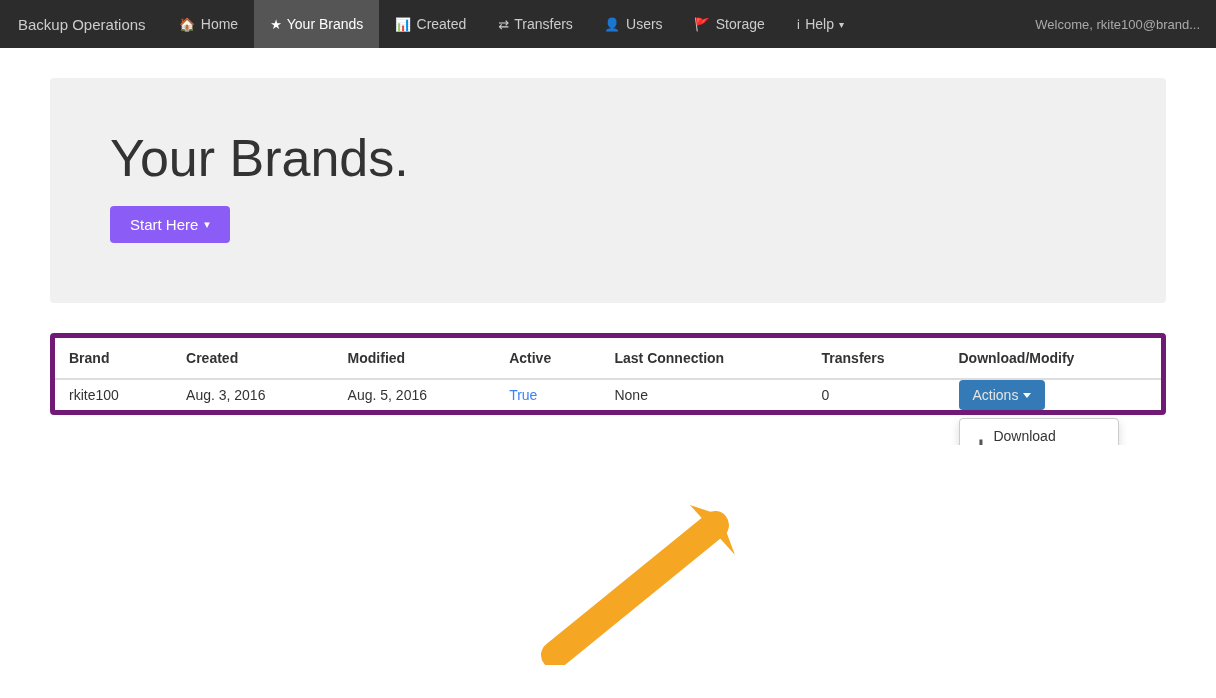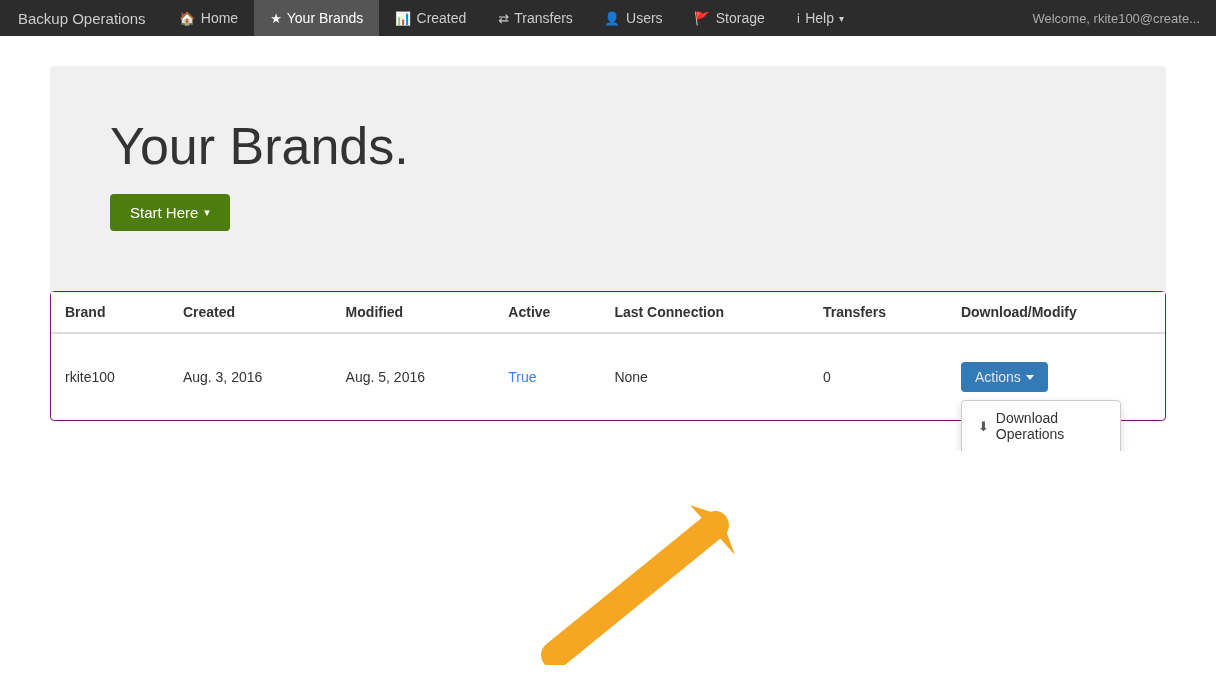--- a/index.html
+++ b/index.html
@@ -3,21 +3,21 @@
   <meta charset="utf-8">
   <style>
     * { box-sizing: border-box; margin: 0; padding: 0; }
     body { font-family: "Helvetica Neue", Helvetica, Arial, sans-serif; font-size: 14px; background: #fff; color: #333; }
 
     
     .navbar {
       background: #2c2c2c;
       display: flex;
       align-items: stretch;
-      height: 36px;
+      height: 48px;
       padding: 0 0;
     }
     .navbar-brand {
       color: #ccc;
       font-size: 15px;
       font-weight: 400;
       padding: 0 18px;
       display: flex;
       align-items: center;
       white-space: nowrap;
@@ -55,67 +55,68 @@
     
     .page-content {
       padding: 30px 50px;
     }
 
     
     .hero-card {
       background: #f0f0f0;
       border-radius: 4px;
       padding: 50px 60px 60px 60px;
+      margin-bottom: 30px;
     }
     .hero-title {
       font-size: 52px;
       font-weight: 300;
       color: #333;
       margin-bottom: 18px;
     }
     .hero-subtitle {
       font-size: 18px;
       color: #555;
       margin-bottom: 28px;
     }
     .btn-start {
-      background: #4d7c0f;
+      background: #8b5cf6;
       color: #fff;
       border: none;
       border-radius: 4px;
       padding: 10px 20px;
       font-size: 15px;
       cursor: pointer;
       display: inline-flex;
       align-items: center;
       gap: 6px;
     }
 
     
     .table-wrapper {
-      border: 1px solid #701a75;
+      border: 5px solid #701a75;
       border-radius: 4px;
       overflow: visible;
     }
     table {
       width: 100%;
       border-collapse: collapse;
     }
     thead tr {
       border-bottom: 2px solid #ddd;
     }
     thead th {
       padding: 12px 14px;
       text-align: left;
       font-weight: 600;
       font-size: 14px;
       background: #fff;
     }
     tbody td {
-      padding: 28px 14px;
+      padding: 0 14px;
       border-bottom: 1px solid #eee;
       font-size: 14px;
     }
     tbody tr:last-child td { border-bottom: none; }
 
     .td-active { color: #3b82f6; }
 
     
     .btn-actions {
       background: #337ab7;
@@ -194,21 +195,21 @@
     <a class="nav-item">
       <span class="nav-icon">🚩</span>
       <span>Storage</span>
     </a>
     <a class="nav-item">
       <span class="nav-icon">ℹ</span>
       <span>Help</span>
       <span style="font-size:10px;">▾</span>
     </a>
   </div>
-  <div class="nav-welcome">Welcome, rkite100@create...</div>
+  <div class="nav-welcome">Welcome, rkite100@brand...</div>
 </nav>
 
 <div class="page-content">
 
   <div class="hero-card">
     <h1 class="hero-title">Your Brands.</h1>
     <button class="btn-start">
       <span>Start Here</span>
       <span style="font-size:11px;">▾</span>
     </button>

